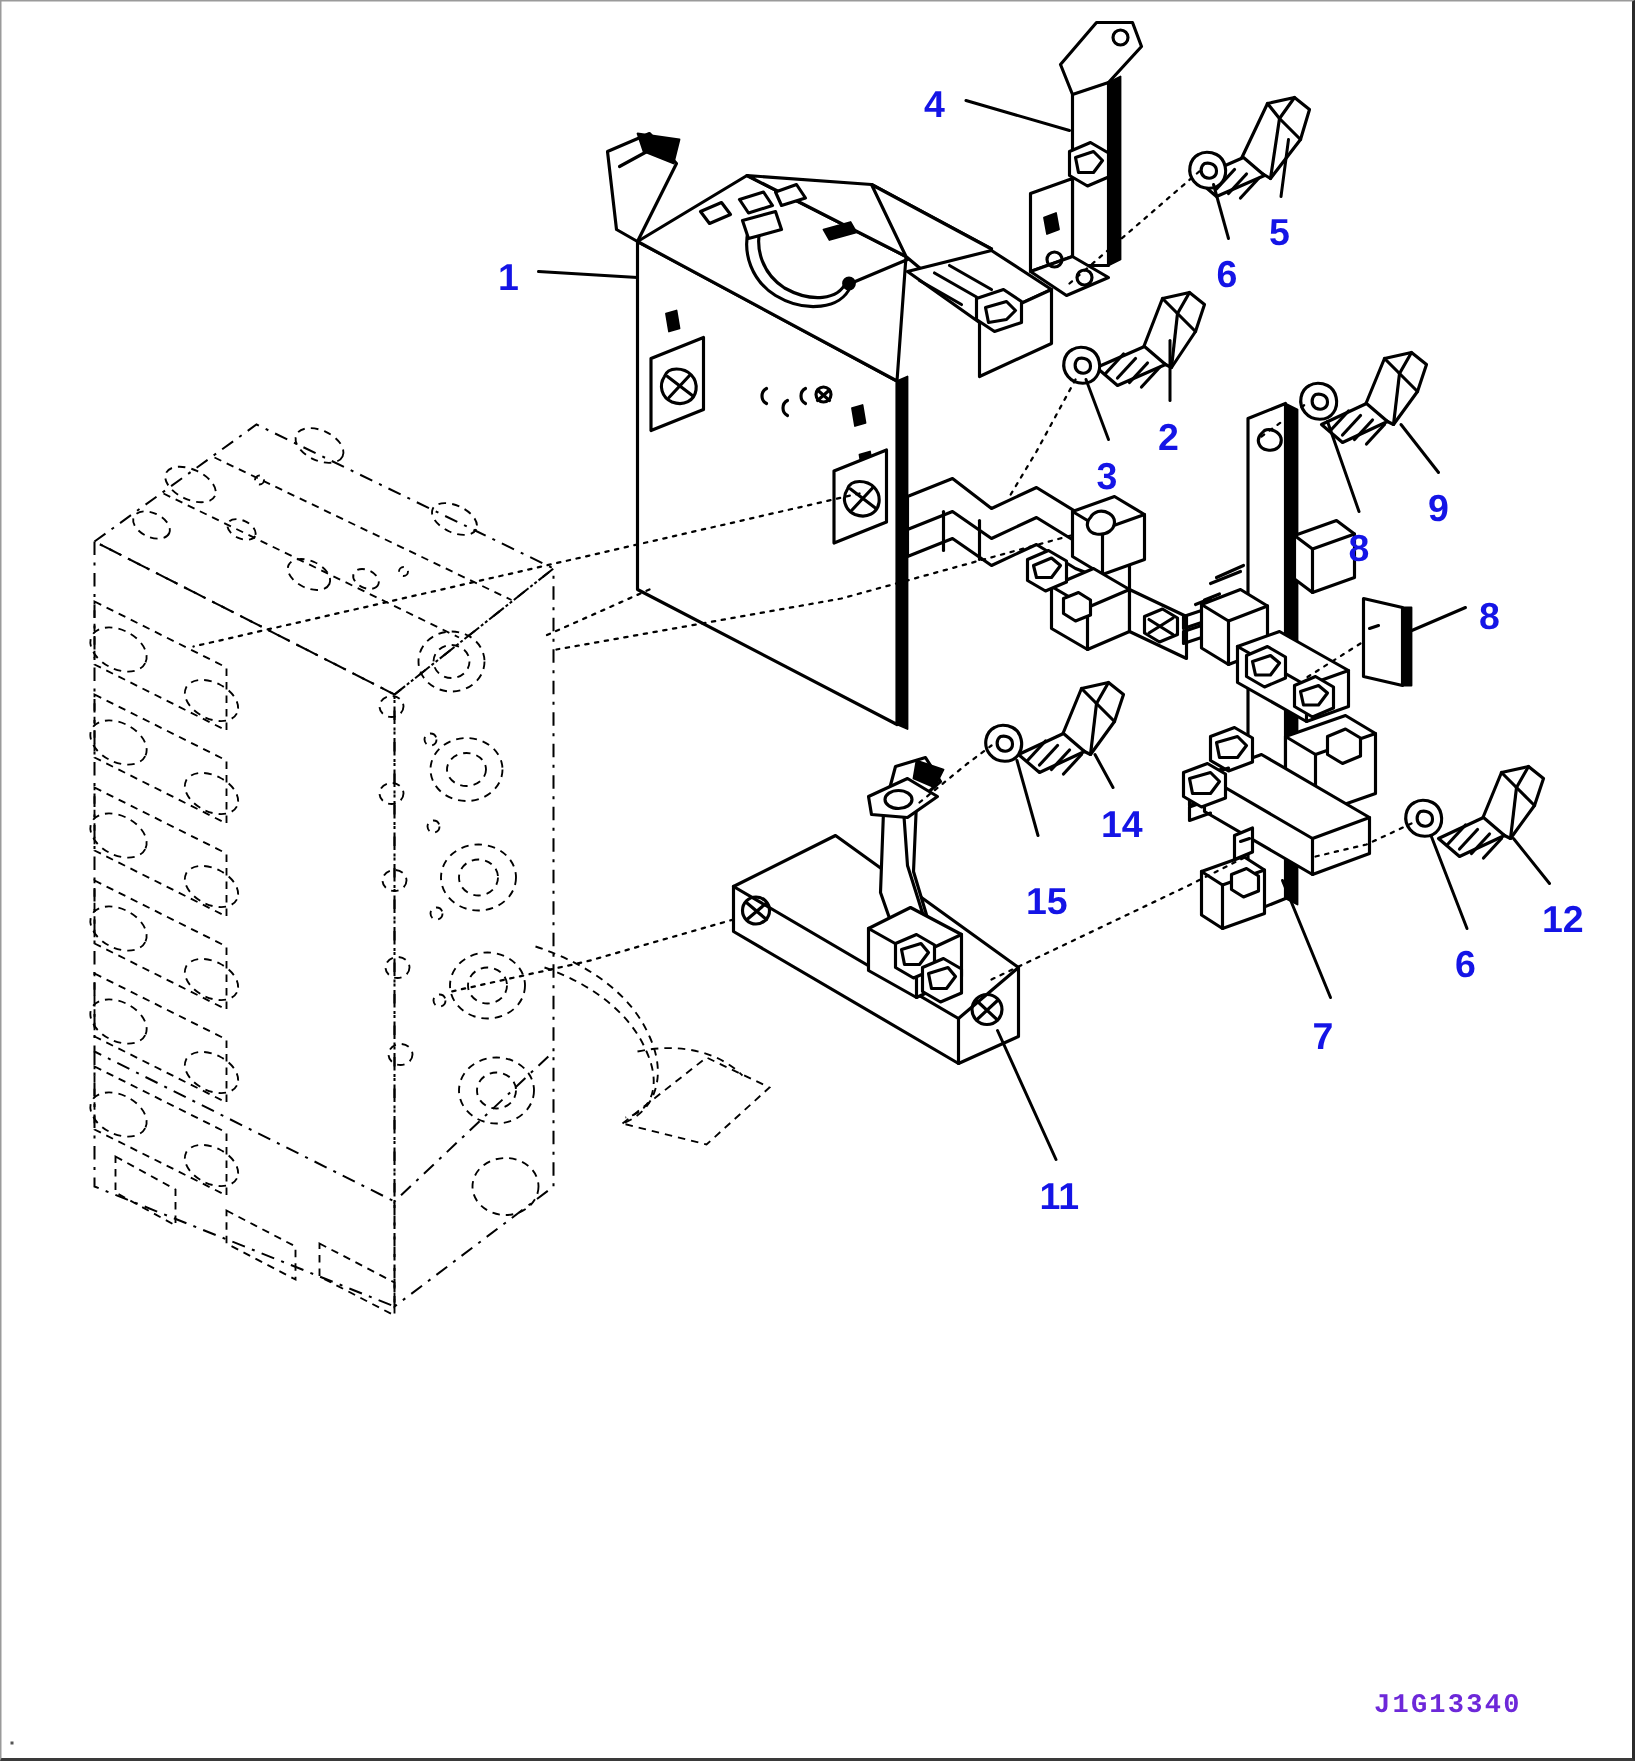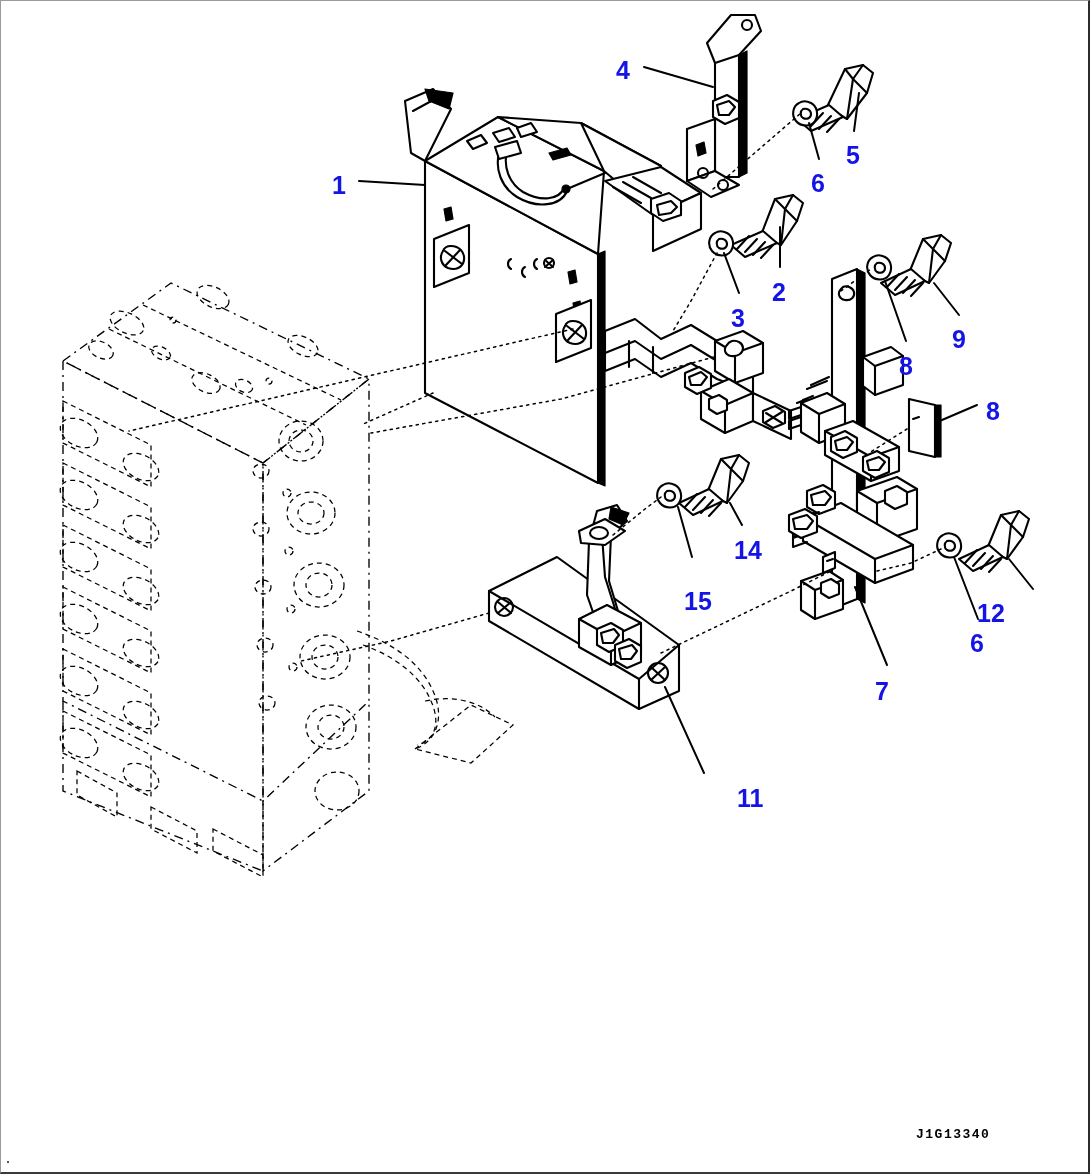--- a/index.html
+++ b/index.html
@@ -38,24 +38,24 @@
     font-size: 25px;
     line-height: 25px;
     letter-spacing: 0px;
     white-space: nowrap;
     user-select: none;
   }
   #drawing-number {
     position: absolute;
     left: 915px;
     top: 1126px;
-    color: #000000;
+    color: #6d28d9;
     font-family: "Liberation Mono", monospace;
     font-weight: bold;
-    font-size: 13px;
+    font-size: 18px;
     letter-spacing: 1.5px;
     white-space: nowrap;
   }
   #corner-dot {
     position: absolute;
     left: 6px;
     top: 1160px;
     width: 2px;
     height: 2px;
     background: #555;
@@ -508,22 +508,22 @@
   <div class="callout" style="left:331px;  top:172px;">1</div>
   <div class="callout" style="left:771px;  top:279px;">2</div>
   <div class="callout" style="left:730px;  top:305px;">3</div>
   <div class="callout" style="left:615px;  top:57px;">4</div>
   <div class="callout" style="left:845px;  top:142px;">5</div>
   <div class="callout" style="left:810px;  top:170px;">6</div>
   <div class="callout" style="left:874px;  top:678px;">7</div>
   <div class="callout" style="left:985px;  top:398px;">8</div>
   <div class="callout" style="left:951px;  top:326px;">9</div>
   <div class="callout" style="left:898px;  top:353px;">8</div>
-  <div class="callout" style="left:692px;  top:785px;margin-left:44px;">11</div>
-  <div class="callout" style="left:976px; top:600px;">12</div>
+  <div class="callout" style="left:692px;  top:785px;">11</div>
+  <div class="callout" style="left:1027px; top:600px;">12</div>
   <div class="callout" style="left:969px;  top:630px;">6</div>
   <div class="callout" style="left:733px;  top:537px;">14</div>
   <div class="callout" style="left:683px;  top:568px;margin-top:20px;">15</div>
 
   <div id="drawing-number">J1G13340</div>
   <div id="corner-dot"></div>
 
 </div>
 
 </body></html>

